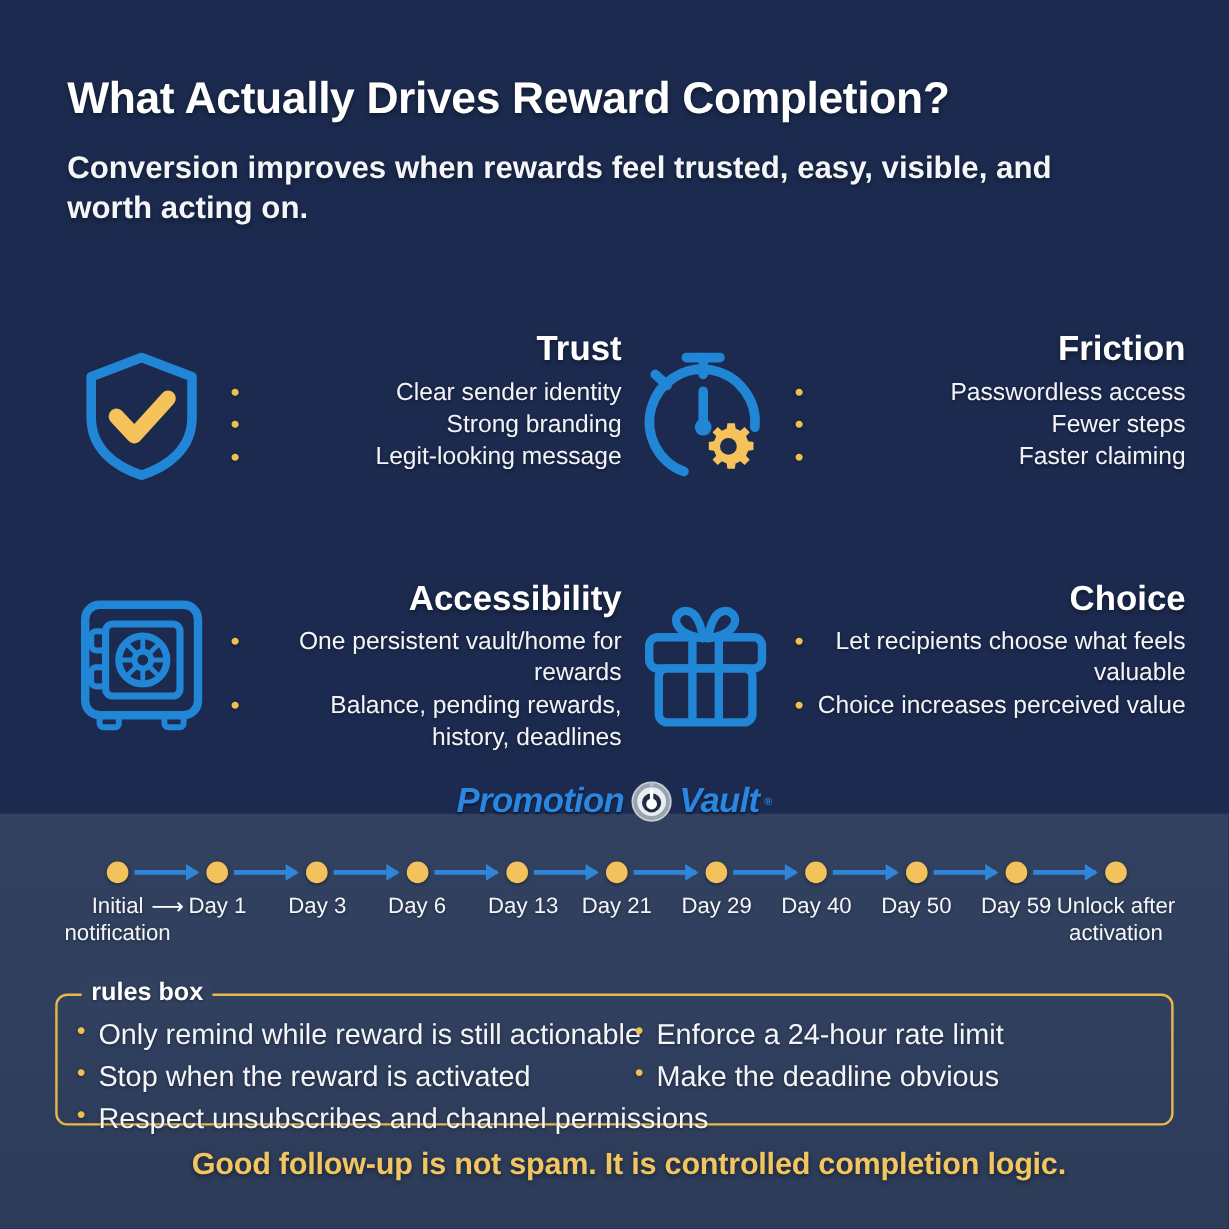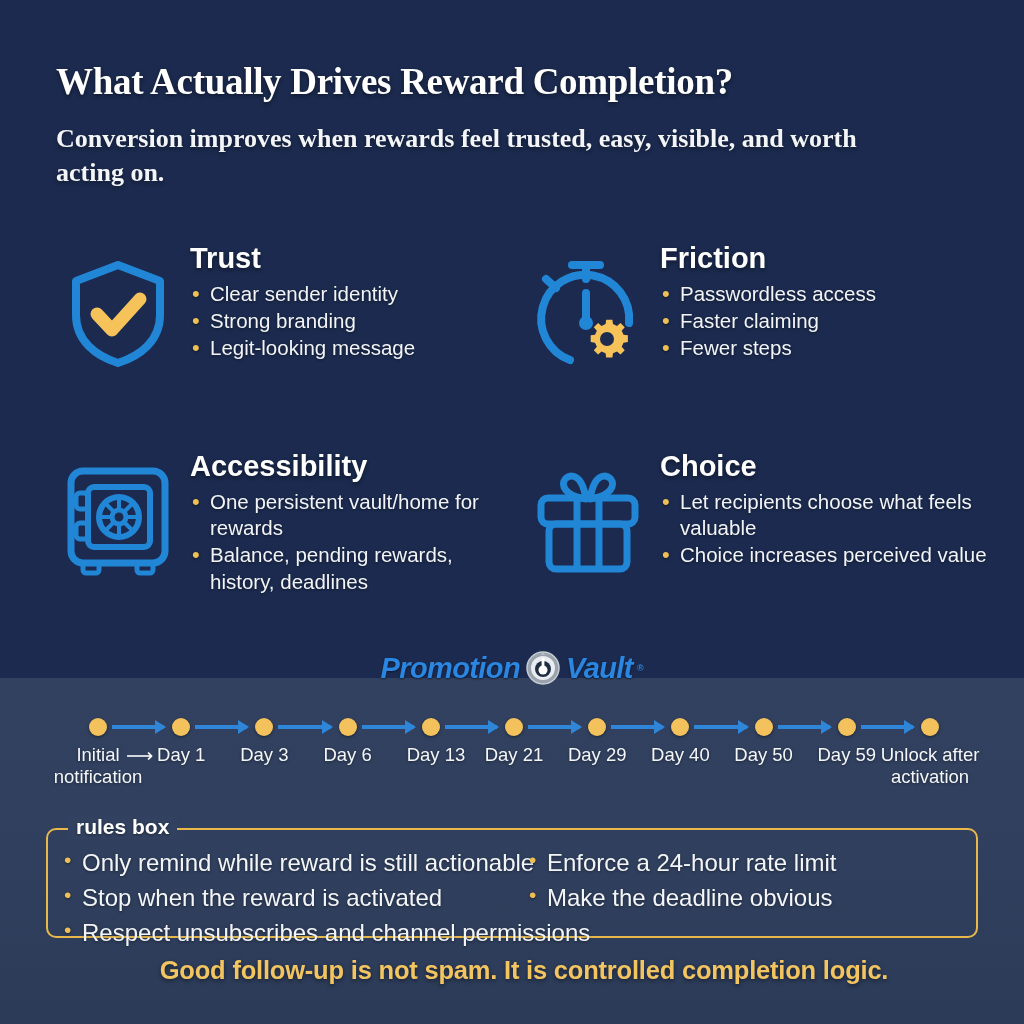--- a/index.html
+++ b/index.html
@@ -19,34 +19,34 @@
     background:
       radial-gradient(ellipse 700px 420px at 50% 28%, #22325a 0%, #1d2b4e 55%, #1825440 100%),
       linear-gradient(180deg,#1a2848 0%, #1d2c4f 55%, #1b2a4c 100%);
   }
   .band-bottom {
     position:absolute; left:0; top:678px; width:1024px; height:346px;
     background:linear-gradient(180deg,#31415f 0%, #2f3f5d 55%, #2c3b58 100%);
   }
 
   
-  .header { position:absolute; left:56px; top:62px; width:930px;font-family:Liberation Serif, serif; }
+  .header { position:absolute; left:56px; top:62px; width:930px; }
   .h-title {
     font-size:37px; font-weight:bold; letter-spacing:-0.3px;
     color:#ffffff; text-shadow:0 2px 4px rgba(0,0,0,.45);
     white-space:nowrap; line-height:1.1;
   }
   .h-sub {
     margin-top:19px; font-size:26px; font-weight:bold; color:#f3f5f8;
     line-height:1.32; text-shadow:0 2px 4px rgba(0,0,0,.40);
     max-width:860px;
   }
 
   
-  .features { position:absolute; left:48px; top:243px; width:940px; }
+  .features { position:absolute; left:48px; top:276px; width:940px;text-align:right; }
   .frow { display:flex; }
   .fcell { display:flex; width:470px; }
   .ficon { width:140px; flex:0 0 140px; display:flex; justify-content:center; padding-top:14px; }
   .fbody { flex:1; padding-left:2px; }
   .fhead {
     font-size:29px; font-weight:bold; color:#fff;
     text-shadow:0 2px 4px rgba(0,0,0,.45); line-height:1.1; margin-bottom:6px;
   }
   .flist { list-style:none; }
   .flist li {
@@ -176,22 +176,22 @@
             <g transform="translate(81,82)">
               <path d="M0 -24 L6.5 -21 L12 -26 L19 -19 L14 -13.5 L17 -7 L24 -6 L24 5 L17 6 L14 12.5 L19 18 L12 25 L6.5 20 L0 23 L-1 30 L-11 30 L-12 23 L-18.5 20 L-24 25 L-31 18 L-26 12.5 L-29 6 L-36 5 L-36 -6 L-29 -7 L-26 -13.5 L-31 -19 L-24 -26 L-18.5 -21 L-12 -24 L-11 -31 L-1 -31 Z" transform="scale(0.62)" fill="#f5c35a"></path>
               <circle cx="-6" cy="0" r="7" fill="#1d2c4f"></circle>
             </g>
           </svg>
         </div>
         <div class="fbody">
           <div class="fhead">Friction</div>
           <ul class="flist">
             <li>Passwordless access</li>
+            <li>Fewer steps</li>
             <li>Faster claiming</li>
-            <li>Fewer steps</li>
           </ul>
         </div>
       </div>
 
     </div>
 
     <div class="frow row2">
 
       <div class="fcell">
         <div class="ficon">

